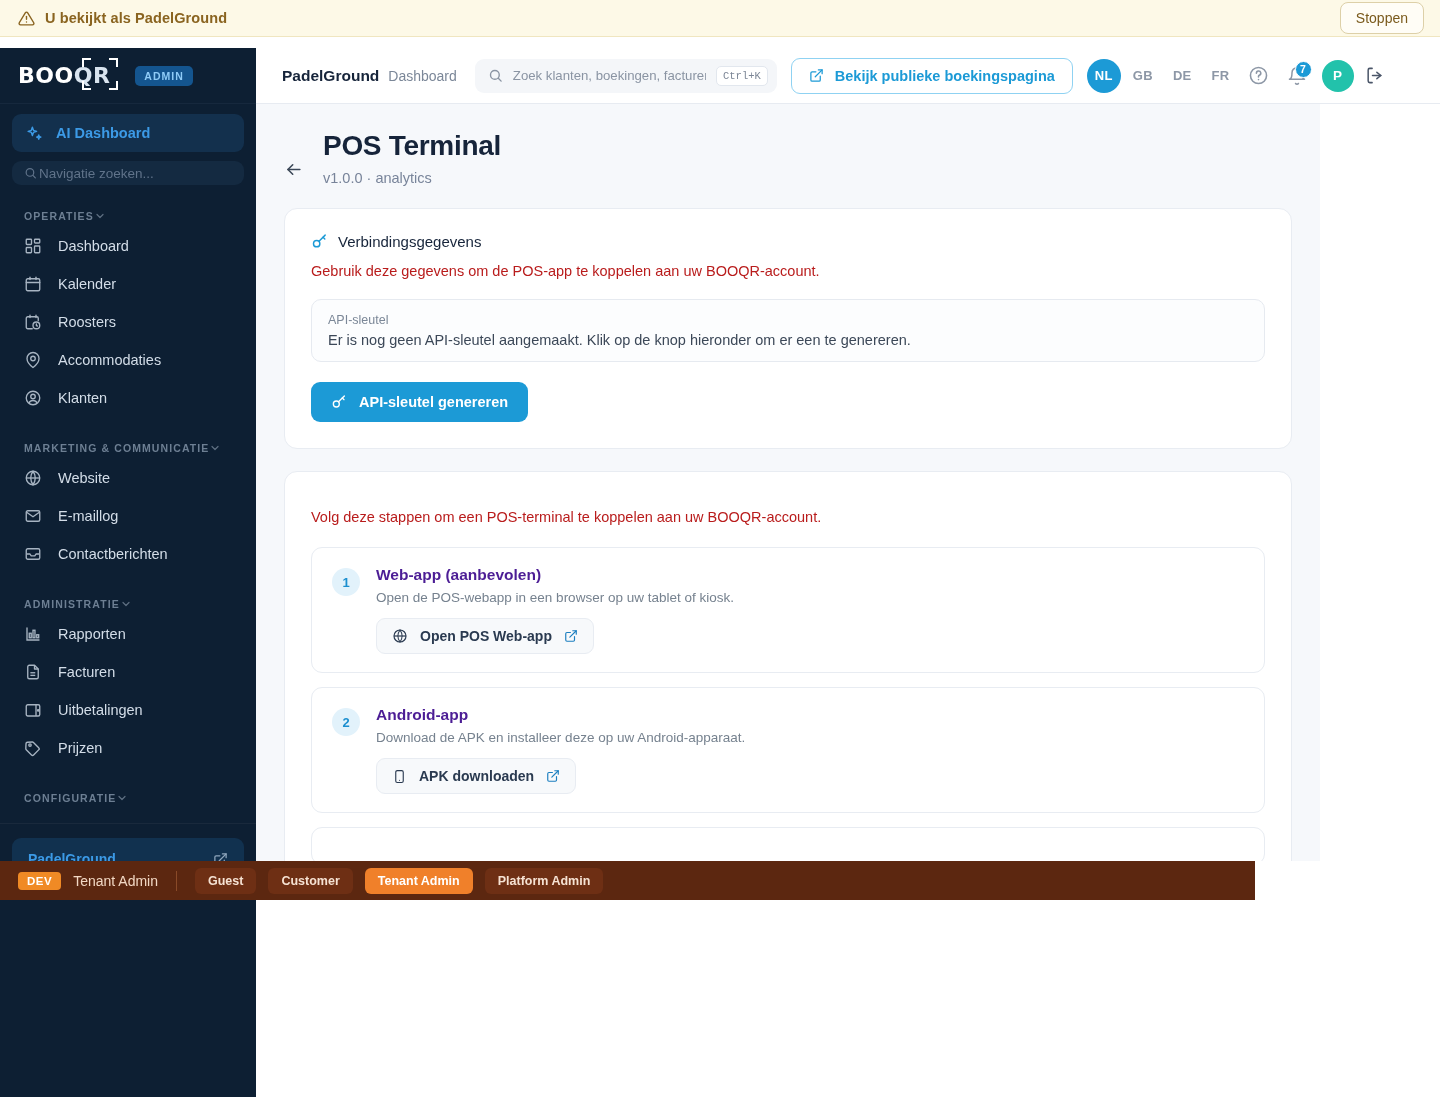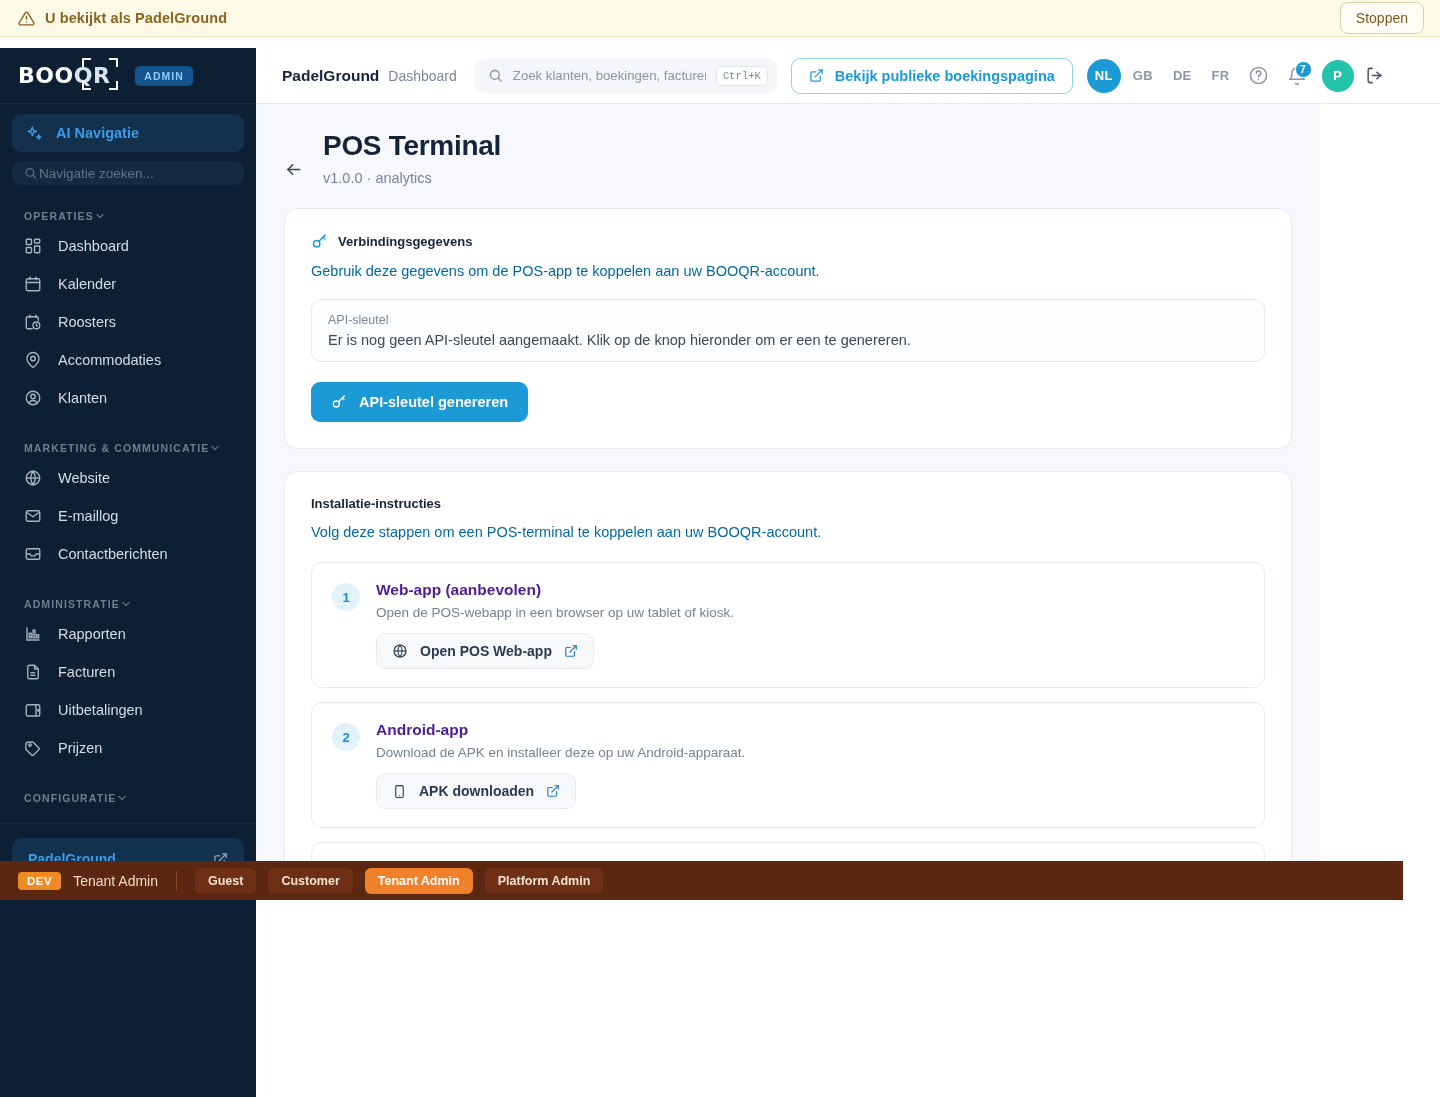--- a/index.html
+++ b/index.html
@@ -159,22 +159,22 @@
   .page-head { display: flex; align-items: flex-start; gap: 20px; padding: 26px 28px 0 28px; }
   .back-arrow { margin-top: 30px; cursor: pointer; display:block; }
   .page-title { font-size: 28px; font-weight: 700; color: #16243a; letter-spacing: -.3px; }
   .page-sub { font-size: 14.5px; color: #78849a; margin-top: 8px; }
 
   .card {
     margin: 22px 28px 0; background: #ffffff; border: 1px solid #e8ecf2;
     border-radius: 13px; padding: 24px 26px 26px;
   }
   .card-title-row { display: flex; align-items: center; gap: 10px; }
-  .card-title { font-size: 13px; font-weight: 700; color: #16243a; }
-  .card-desc { font-size: 14.5px; color: #0369a1; margin-top: 13px; }
+  .card-title { font-size: 15px; font-weight: 400; color: #16243a; }
+  .card-desc { font-size: 14.5px; color: #b91c1c; margin-top: 13px; }
 
   .api-box {
     margin-top: 20px; border: 1px solid #e6eaf0; border-radius: 10px;
     background: #fcfdfe; padding: 13px 16px;
   }
   .api-label { font-size: 12.5px; color: #7b8797; }
   .api-value { font-size: 14.5px; color: #3c4858; margin-top: 5px; }
 
   .primary-btn {
     margin-top: 20px; height: 40px; background: #1c9ad6; color: #fff;
@@ -197,21 +197,21 @@
   .step-desc { font-size: 13.5px; color: #76828f; margin-top: 6px; }
   .ghost-btn {
     margin-top: 13px; height: 36px; background: #f7f9fb; border: 1px solid #e8ecf2;
     border-radius: 9px; font-size: 14px; font-weight: 600; color: #2a3a50;
     display: inline-flex; align-items: center; gap: 12px; padding: 0 15px;
     cursor: pointer; font-family: inherit;
   }
 
   
   .devbar {
-    position: absolute; top: 861px; left: 0; width: 1403px; height: 39px;
+    position: absolute; top: 861px; left: 0; width: 1255px; height: 39px;
     background: #5c2710; display: flex; align-items: center; gap: 12px;
     padding: 0 18px; z-index: 40;
   }
   .dev-badge {
     background: #f08a25; color: #fff; font-size: 11.5px; font-weight: 700;
     padding: 3px 9px; border-radius: 4px; letter-spacing: .5px;
   }
   .dev-role { color: #f2d8c4; font-size: 14px; }
   .dev-sep { width: 1px; height: 20px; background: #8a4a28; margin: 0 6px; }
   .role-btn {
@@ -256,21 +256,21 @@
         </span>
       </div>
       <span class="admin-badge">ADMIN</span>
     </div>
 
     <div class="ai-item">
       <svg width="17" height="17" viewBox="0 0 24 24" fill="none" stroke="#3c9ae6" stroke-width="2" stroke-linecap="round" stroke-linejoin="round">
         <path d="M9 3 10.5 7.5 15 9l-4.5 1.5L9 15l-1.5-4.5L3 9l4.5-1.5L9 3z"></path>
           <path d="M18 14l.8 2.2L21 17l-2.2.8L18 20l-.8-2.2L15 17l2.2-.8L18 14z"></path>
       </svg>
-      <span class="lbl">AI Navigatie</span>
+      <span class="lbl">AI Dashboard</span>
     </div>
 
     <div class="nav-search">
       <svg width="14" height="14" viewBox="0 0 24 24" fill="none" stroke="#60738a" stroke-width="2.2" stroke-linecap="round">
         <circle cx="11" cy="11" r="7"></circle>
           <line x1="16.5" y1="16.5" x2="21" y2="21"></line>
       </svg>
       <input type="text" placeholder="Navigatie zoeken..." style="">
     </div>
 
@@ -507,21 +507,20 @@
         <svg width="16" height="16" viewBox="0 0 24 24" fill="none" stroke="#ffffff" stroke-width="2" stroke-linecap="round" stroke-linejoin="round">
             <circle cx="8" cy="15" r="4.5"></circle>
             <line x1="11.3" y1="11.7" x2="20" y2="3"></line>
             <line x1="17" y1="6" x2="19.5" y2="8.5"></line>
           </svg>
         <span>API-sleutel genereren</span>
       </button>
     </section>
 
     <section class="card">
-      <h2 class="card-title">Installatie-instructies</h2>
       <p class="card-desc">Volg deze stappen om een POS-terminal te koppelen aan uw BOOQR-account.</p>
 
       <div class="steps">
         <div class="step">
           <div class="step-num">1</div>
           <div>
             <div class="step-title">Web-app (aanbevolen)</div>
             <div class="step-desc">Open de POS-webapp in een browser op uw tablet of kiosk.</div>
             <button class="ghost-btn">
               <svg width="16" height="16" viewBox="0 0 24 24" fill="none" stroke="#2a3a50" stroke-width="1.8">

